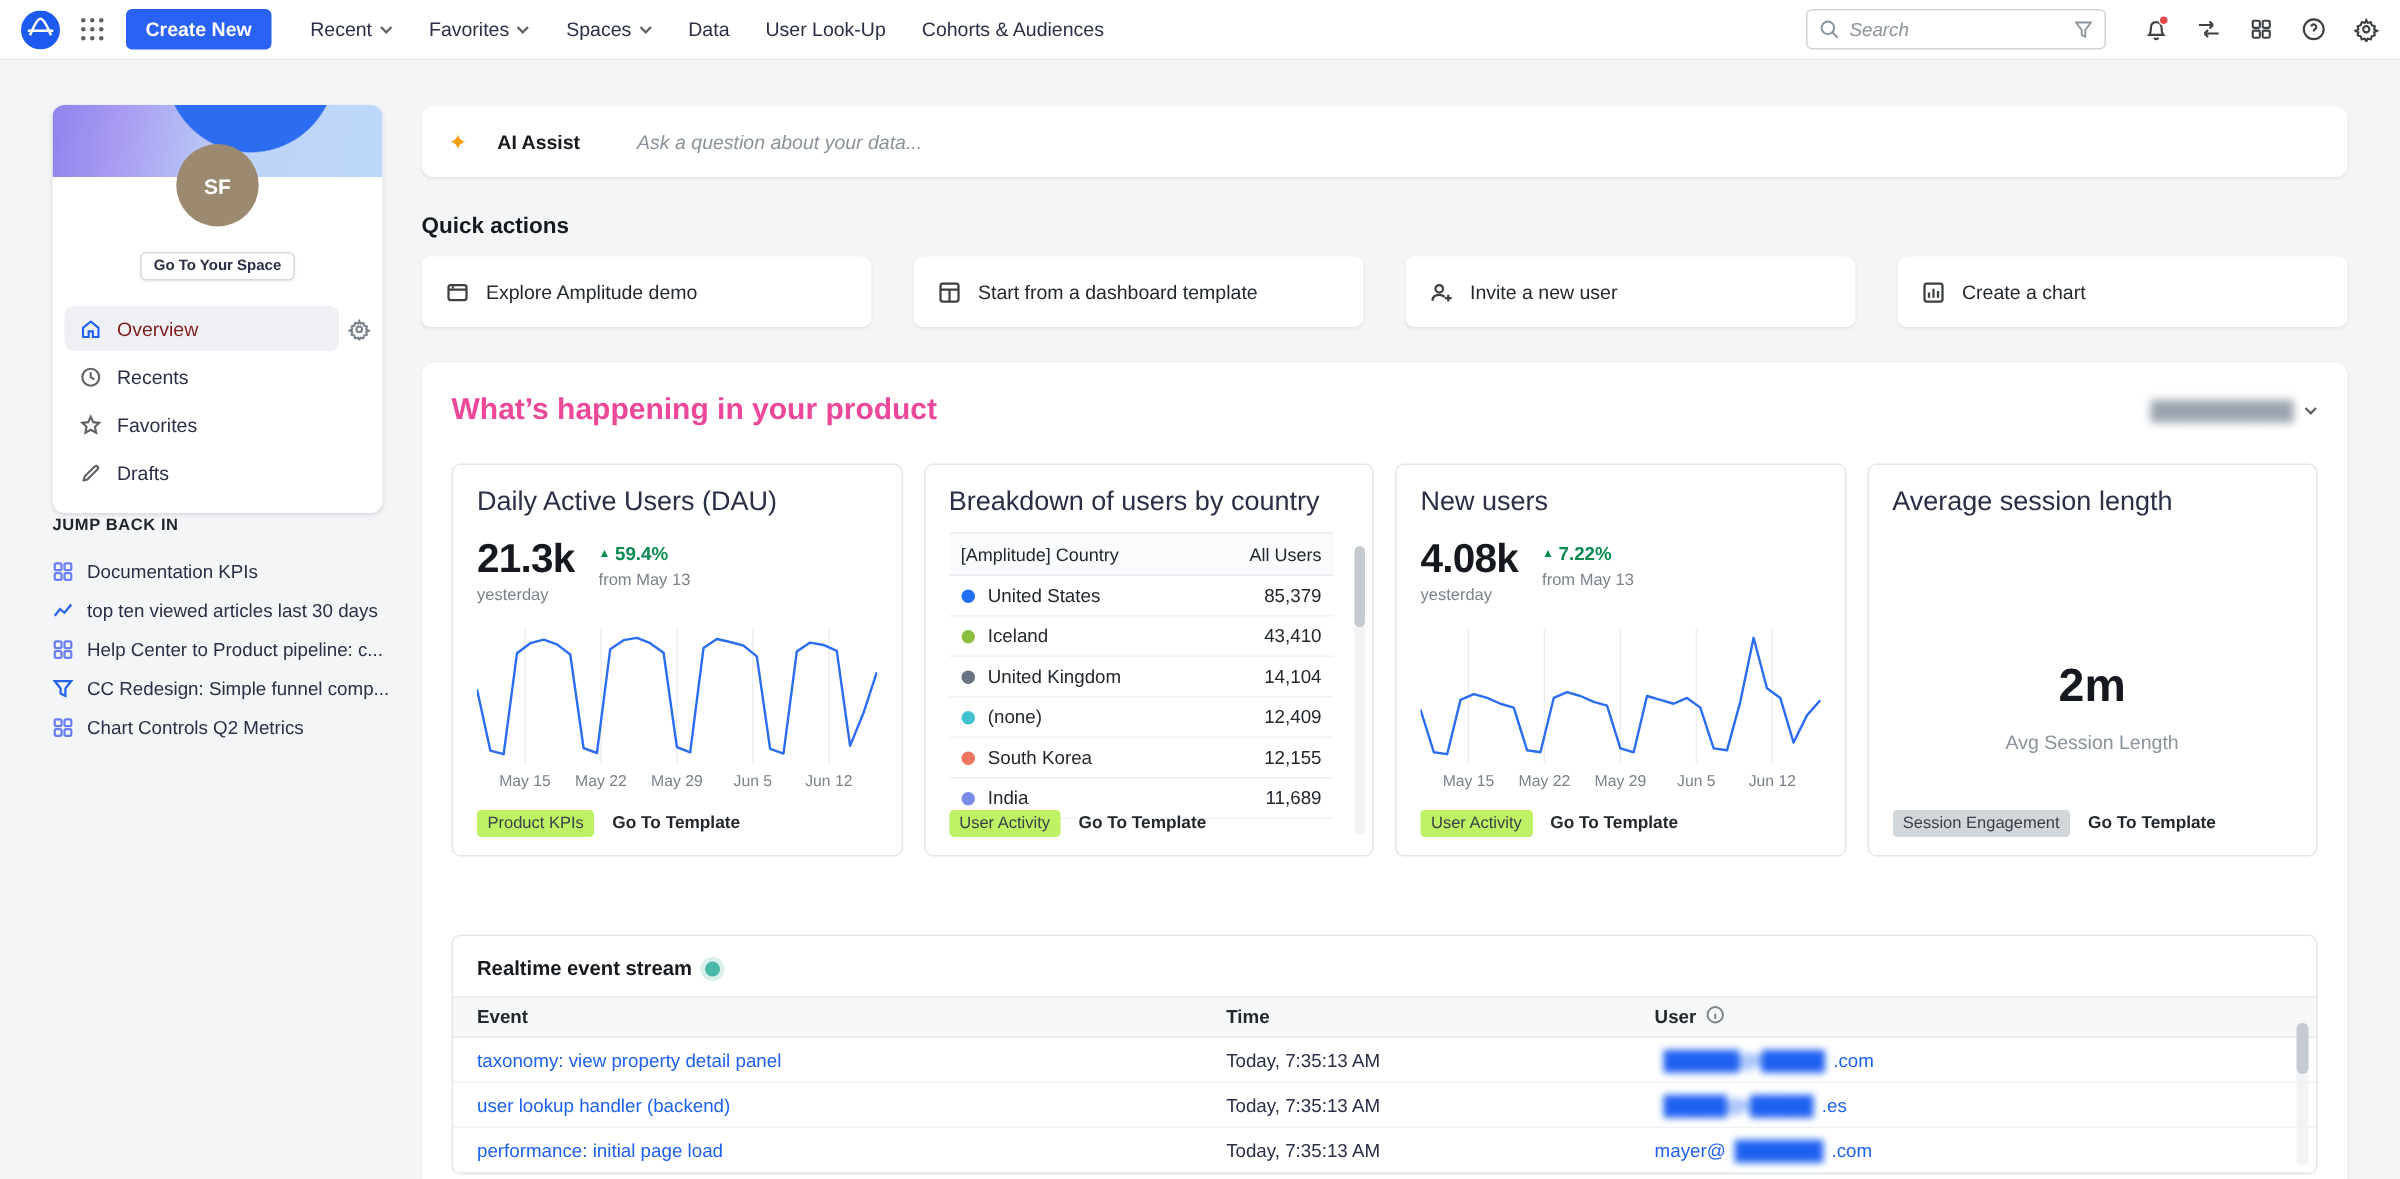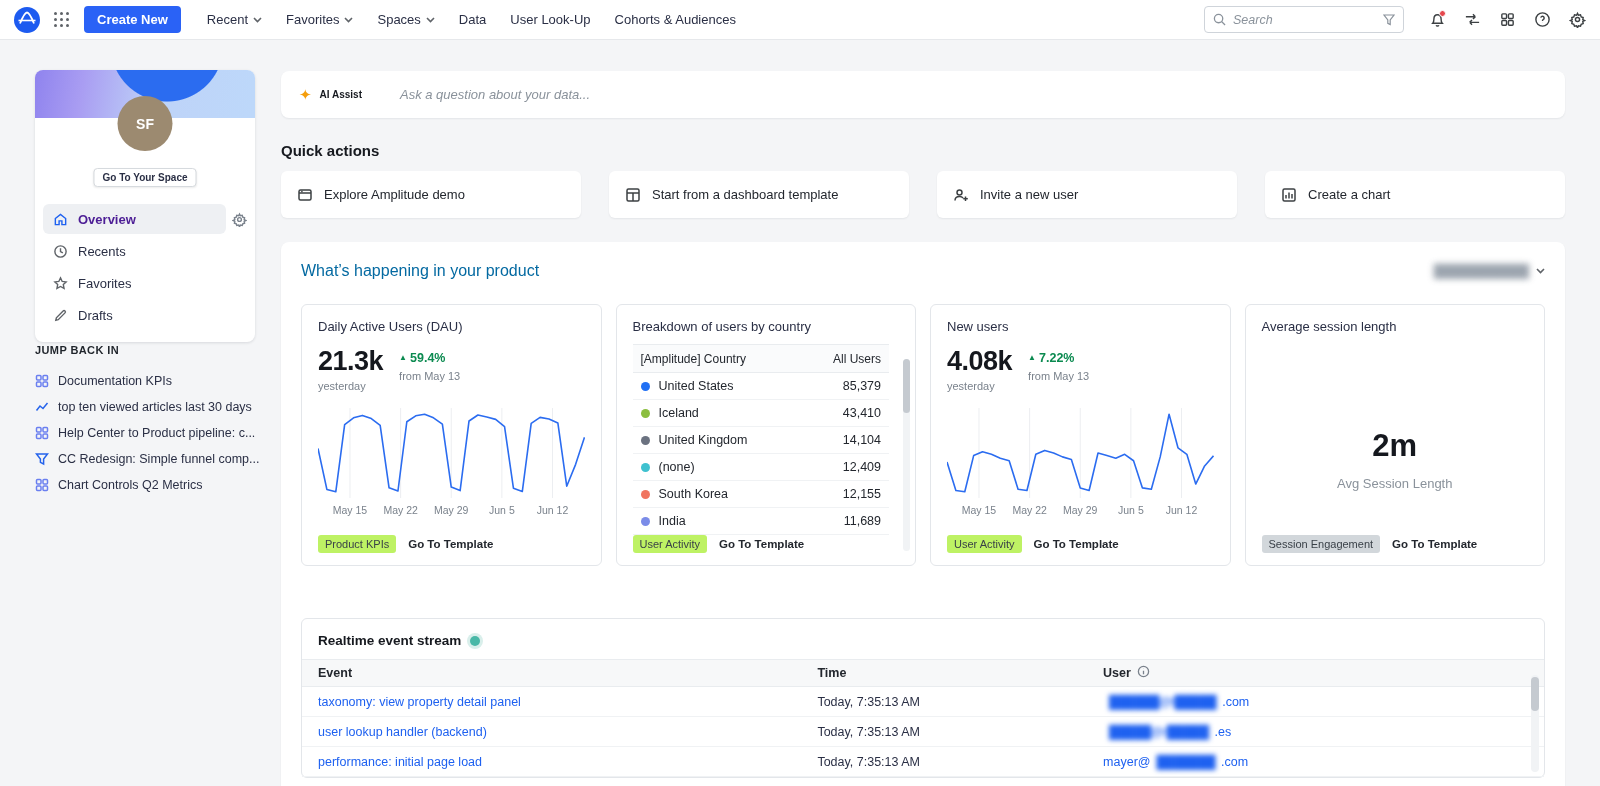--- a/index.html
+++ b/index.html
@@ -28,51 +28,51 @@
   .sidebar-card{position:absolute;left:35px;top:70px;width:220px;background:#fff;border-radius:8px;box-shadow:0 1px 3px rgba(20,24,40,.12);padding-bottom:10px}
   .sidebar-head{position:relative;height:132px}
   .banner{height:48px;border-radius:8px 8px 0 0;background:
     radial-gradient(circle at 60% -52%, #2b6cf0 0 56px, rgba(0,0,0,0) 57px),
     linear-gradient(100deg,#8f83ee 0%,#a99df2 22%,#bed3f8 55%,#bdd8fa 100%)}
   .avatar{position:absolute;left:50%;top:26px;transform:translateX(-50%);width:55px;height:55px;border-radius:50%;background:#9c8a70;color:#fff;font-weight:700;font-size:14px;display:flex;align-items:center;justify-content:center;z-index:2}
   .space-btn{position:absolute;left:50%;top:98px;transform:translateX(-50%);background:#fff;border:1px solid #d6dade;border-radius:4px;font-size:10px;font-weight:700;color:#2a2f45;padding:3px 8px;box-shadow:0 1px 2px rgba(0,0,0,.08);white-space:nowrap;cursor:pointer;font-family:inherit}
   .menu-row{display:flex;align-items:center;margin:2px 8px;gap:6px}
   .menu-pill{flex:1;display:flex;align-items:center;gap:10px;height:30px;padding:0 10px;border-radius:6px;font-size:13px;color:#2a2f45;cursor:pointer}
   .menu-pill svg{width:15px;height:15px;stroke:#5f6368;fill:none;stroke-width:1.5;flex:0 0 15px}
-  .menu-pill.active{background:#eef0f3;color:#4c1d95;font-weight:700}
+  .menu-pill.active{background:#eef0f3;color:#7f1d1d;font-weight:400}
   .menu-pill.active svg{stroke:#1e61f0}
   .row-gear{width:15px;height:15px;cursor:pointer;flex:0 0 15px}
   .row-gear svg{width:15px;height:15px;stroke:#7a828c;fill:none;stroke-width:1.5}
 
   .jump{position:absolute;left:35px;top:344px;width:232px}
   .jump-title{font-size:11px;font-weight:700;letter-spacing:.4px;color:#1f242b;margin-bottom:12px}
   .jump-item{display:flex;align-items:center;gap:9px;height:26px;font-size:12.5px;color:#2a2f45;cursor:pointer;white-space:nowrap}
   .jump-item svg{width:14px;height:14px;flex:0 0 14px;fill:none;stroke-width:1.5}
 
   
   .main{position:absolute;left:281px;top:71px;width:1284px}
   .ai-bar{height:47px;background:#fff;border-radius:8px;display:flex;align-items:center;padding:0 18px;box-shadow:0 1px 2px rgba(20,24,40,.07);cursor:text}
   .sparkle{color:#f59e0b;font-size:15px}
-  .ai-label{font-weight:700;font-size:10px;margin-left:8px;color:#16191f}
+  .ai-label{font-weight:700;font-size:13px;margin-left:20px;color:#16191f}
   .ai-placeholder{margin-left:38px;font-style:italic;color:#8a929b;font-size:13px}
 
   .qa-title{margin:24px 0 12px;font-size:15px;font-weight:700;color:#16191f}
   .qa-row{display:flex;gap:28px}
   .qa-card{flex:1;height:47px;background:#fff;border-radius:6px;display:flex;align-items:center;gap:11px;padding:0 16px;font-size:13px;color:#23272e;box-shadow:0 1px 2px rgba(20,24,40,.07);cursor:pointer;white-space:nowrap}
   .qa-card svg{width:16px;height:16px;stroke:#3c4043;fill:none;stroke-width:1.5;flex:0 0 16px}
 
   .hero{margin-top:24px;background:#fff;border-radius:8px;box-shadow:0 1px 2px rgba(20,24,40,.07);padding:20px;height:580px}
   .hero-head{display:flex;justify-content:space-between;align-items:center}
-  .hero-title{font-size:16px;font-weight:400;color:#0369a1}
+  .hero-title{font-size:20px;font-weight:700;color:#ec4899}
   .selector{display:flex;align-items:center;gap:8px;color:#6b7280;font-size:12.5px;cursor:pointer}
   .masked{filter:blur(3px);opacity:.85;letter-spacing:-1px;color:#8b95a1}
 
   .metric-row{display:flex;gap:14px;margin-top:24px}
   .mcard{flex:1;border:1px solid #e3e6ea;border-radius:6px;background:#fff;height:262px;position:relative;padding:14px 16px}
-  .mcard-title{font-size:13px;color:#2a2f45}
+  .mcard-title{font-size:18px;color:#2a2f45}
   .metric{display:flex;gap:16px;margin-top:14px}
   .metric-value{font-size:27px;font-weight:700;color:#15181e;line-height:1;letter-spacing:-.5px}
   .metric-cap{font-size:11px;color:#7a828c;margin-top:5px}
   .delta{color:#0b8a50;font-size:12.5px;font-weight:700;margin-top:3px;display:flex;align-items:center;gap:3px}
   .delta .tri{font-size:8px;line-height:1}
   .chart{margin-top:16px;height:90px;position:relative}
   .chart svg{position:absolute;inset:0;width:100%;height:100%}
   .xlabels{position:relative;height:13px;margin-top:6px;font-size:10.5px;color:#7a828c}
   .xlabels span{position:absolute;transform:translateX(-50%);white-space:nowrap}
   .mfooter{position:absolute;left:16px;right:16px;bottom:12px;display:flex;align-items:center;gap:12px}

